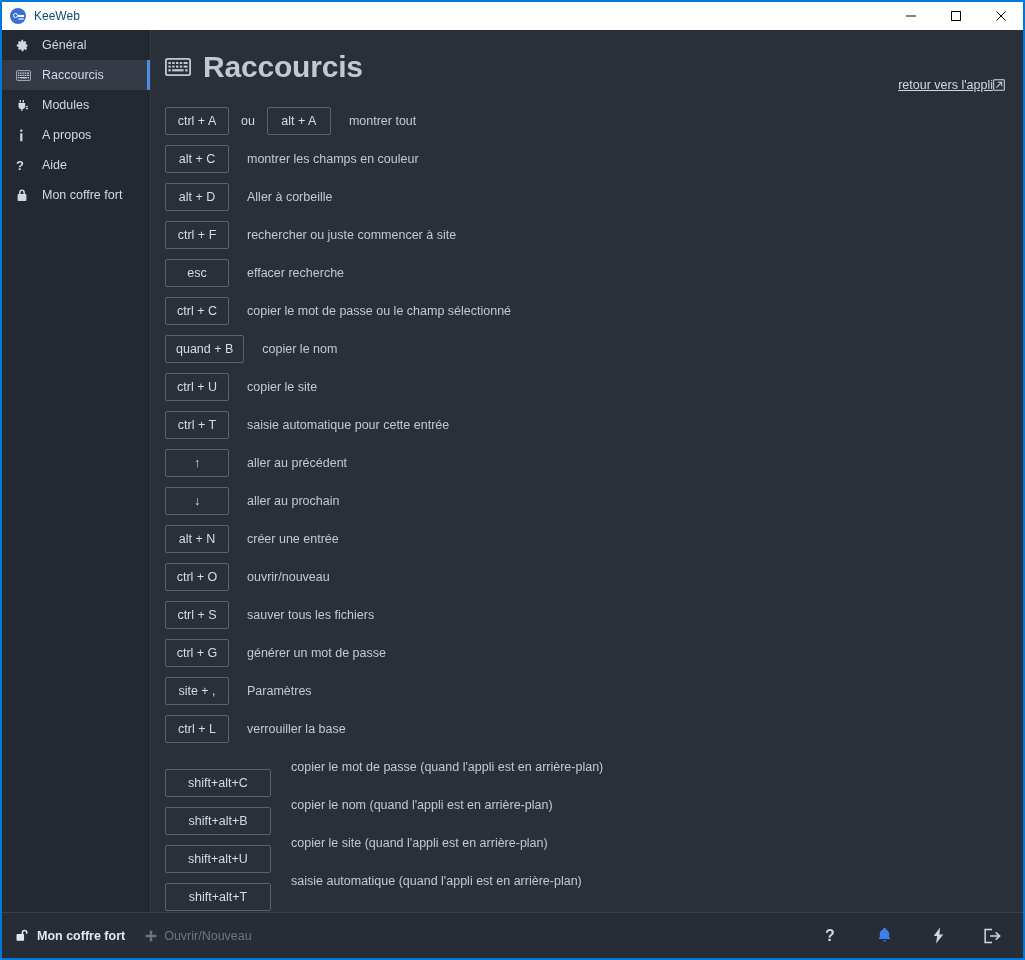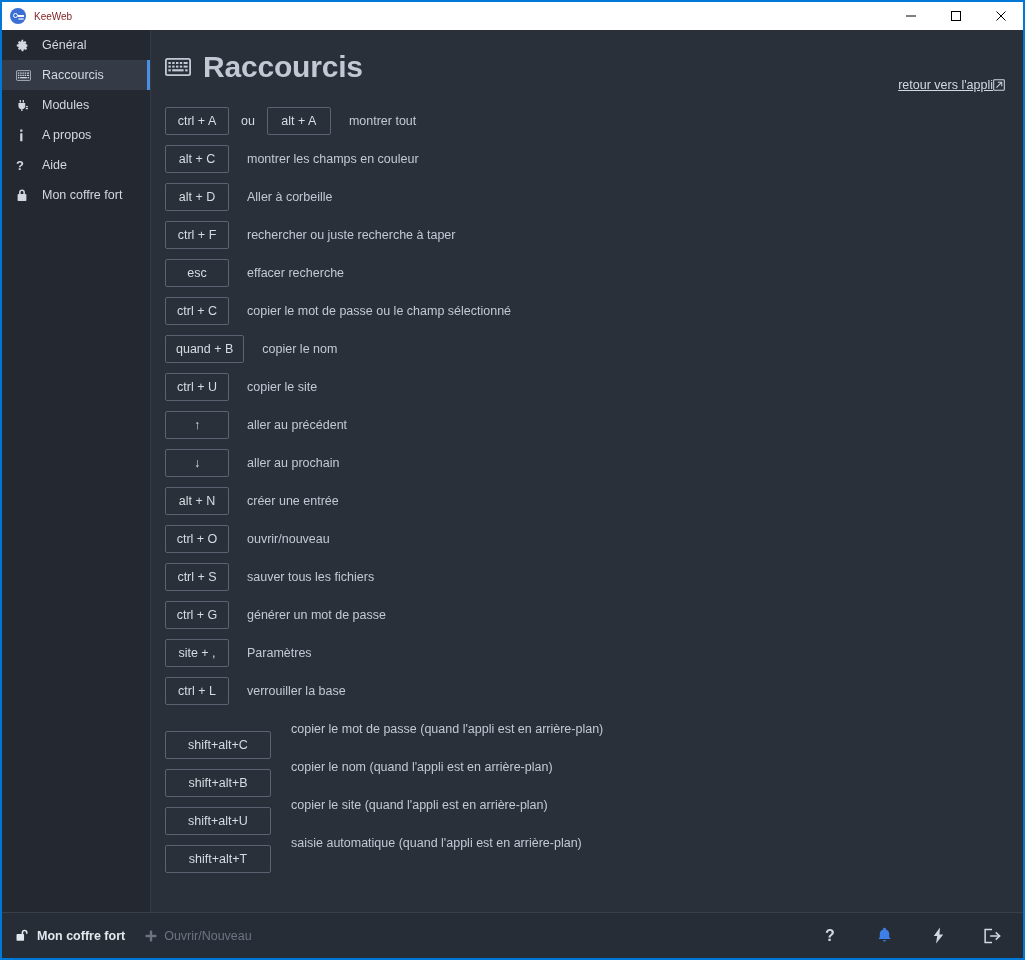--- a/index.html
+++ b/index.html
@@ -64,22 +64,22 @@
     content: "";
     position: absolute;
     left: 8px;
     top: 7px;
     width: 6px;
     height: 1.6px;
     background: #ffffff;
     box-shadow: 0 3px 0 -0.4px #ffffff;
   }
   .app-title {
-    font-size: 10px;
-    color: #7f1d1d;
+    font-size: 12px;
+    color: #0c4a6e;
     white-space: nowrap;
   }
   .win-controls {
     display: flex;
     height: 28px;
   }
   .win-btn {
     width: 45px;
     height: 28px;
     display: flex;
@@ -421,37 +421,41 @@
             <div class="srow">
               <div class="keybox">alt + C</div>
               <div class="sdesc">montrer les champs en couleur</div>
             </div>
             <div class="srow">
               <div class="keybox">alt + D</div>
               <div class="sdesc">Aller à corbeille</div>
             </div>
             <div class="srow">
               <div class="keybox">ctrl + F</div>
-              <div class="sdesc">rechercher ou juste recherche à taper</div>
+              <div class="sdesc">rechercher ou juste commencer à site</div>
             </div>
             <div class="srow">
               <div class="keybox">esc</div>
               <div class="sdesc">effacer recherche</div>
             </div>
             <div class="srow">
               <div class="keybox">ctrl + C</div>
               <div class="sdesc">copier le mot de passe ou le champ sélectionné</div>
             </div>
             <div class="srow">
               <div class="keybox">quand + B</div>
               <div class="sdesc">copier le nom</div>
             </div>
             <div class="srow">
               <div class="keybox">ctrl + U</div>
               <div class="sdesc">copier le site</div>
+            </div>
+            <div class="srow">
+              <div class="keybox">ctrl + T</div>
+              <div class="sdesc">saisie automatique pour cette entrée</div>
             </div>
             <div class="srow">
               <div class="keybox">↑</div>
               <div class="sdesc">aller au précédent</div>
             </div>
             <div class="srow">
               <div class="keybox">↓</div>
               <div class="sdesc">aller au prochain</div>
             </div>
             <div class="srow">

